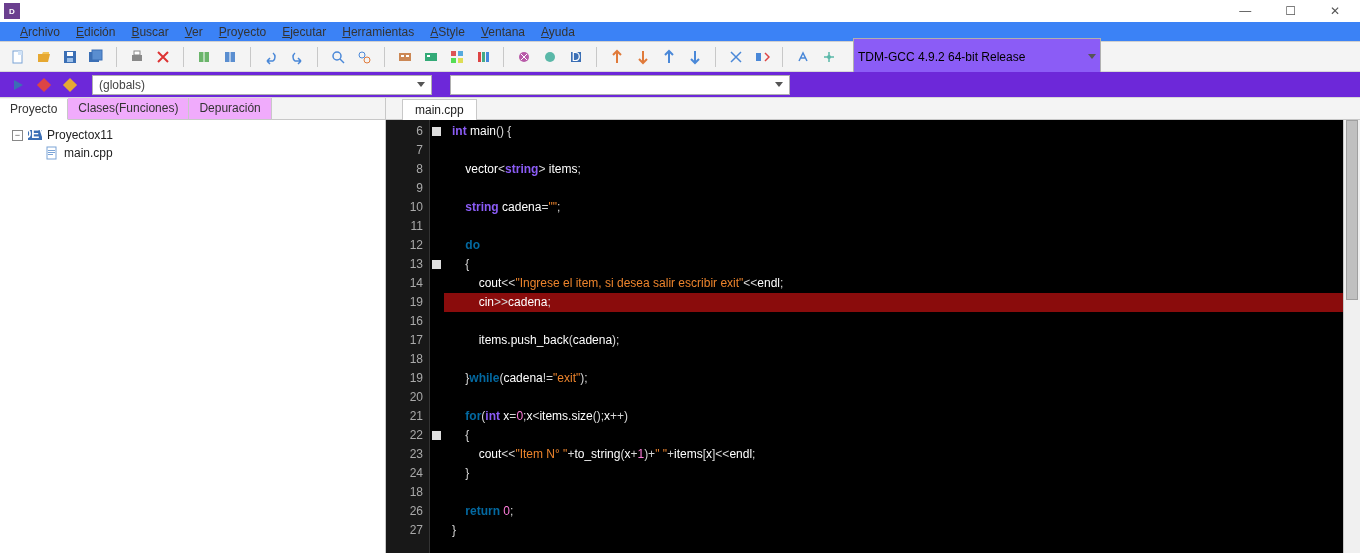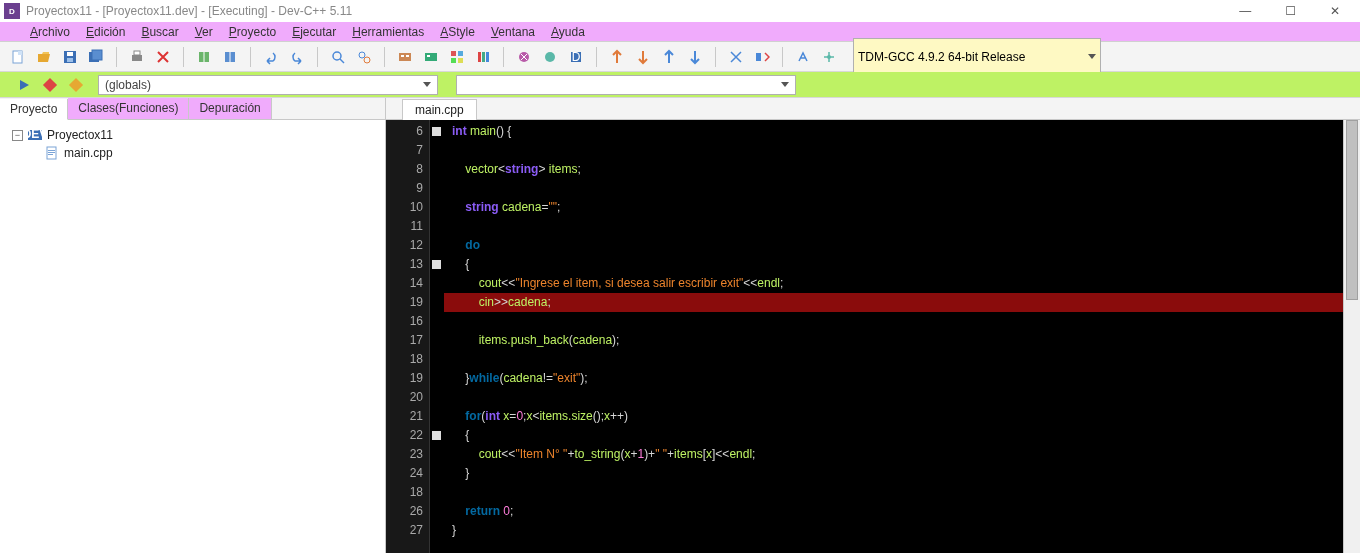--- a/index.html
+++ b/index.html
@@ -1,29 +1,29 @@
 <!DOCTYPE html>
 <html><head>
 <meta charset="utf-8">
 <style>
 * { margin:0; padding:0; box-sizing:border-box; font-family:"Segoe UI",Tahoma,sans-serif; font-size:12px; }
 body { background:#f0f0f0; width:1360px; height:553px; overflow:hidden; display:flex; flex-direction:column; }
 .title-bar { height:22px; background:#fff; display:flex; align-items:center; padding:0 4px; color:#888; }
 .title-bar .app-icon { width:16px; height:16px; background:#6b3f8f; margin-right:6px; display:inline-flex; align-items:center; justify-content:center; color:#fff; font-size:8px; font-weight:bold; }
 .win-controls { margin-left:auto; display:flex; gap:18px; padding-right:8px; color:#555; }
 .win-controls span { padding:2px 8px; cursor:default; }
-.menu-bar { height:20px; background:#f0abfc; border-bottom:1px solid #d0d0d0; display:flex; align-items:center; padding:0 24px; gap:4px; }
+.menu-bar { height:20px; background:#3b82f6; border-bottom:1px solid #d0d0d0; display:flex; align-items:center; padding:0 14px; gap:4px; }
 .menu-bar span { padding:2px 6px; color:#333; }
 .menu-bar span u { text-decoration:underline; }
 .toolbar { height:30px; background:#f4f4f4; border-bottom:1px solid #d8d8d8; display:flex; align-items:center; padding:0 8px; gap:6px; }
 .toolbar .sep { width:1px; height:20px; background:#c8c8c8; margin:0 4px; }
 .tb-btn { width:20px; height:20px; display:flex; align-items:center; justify-content:center; cursor:pointer; }
-.compiler-select { margin-left:8px; height:38px; width:248px; border:1px solid #b0b0b0; background:#fef9c3; font-family:Consolas,monospace; font-size:12px; padding:0 4px; display:flex; align-items:center; justify-content:space-between; }
+.compiler-select { margin-left:8px; height:38px; width:248px; border:1px solid #b0b0b0; background:#8b5cf6; font-family:Consolas,monospace; font-size:12px; padding:0 4px; display:flex; align-items:center; justify-content:space-between; }
 .compiler-select .caret { border-left:4px solid transparent; border-right:4px solid transparent; border-top:5px solid #555; }
-.toolbar2 { height:26px; background:#bef264; border-bottom:1px solid #d8d8d8; display:flex; align-items:center; padding:0 14px; gap:6px; }
+.toolbar2 { height:26px; background:#6d28d9; border-bottom:1px solid #d8d8d8; display:flex; align-items:center; padding:0 8px; gap:6px; }
 .globals-select { height:20px; width:340px; border:1px solid #b0b0b0; background:#fff; padding:0 6px; display:flex; align-items:center; justify-content:space-between; color:#444; }
 .globals-select .caret, .class-select .caret { border-left:4px solid transparent; border-right:4px solid transparent; border-top:5px solid #555; }
 .class-select { height:20px; width:340px; border:1px solid #b0b0b0; background:#fff; padding:0 6px; display:flex; align-items:center; justify-content:flex-end; margin-left:12px; }
 .main { flex:1; display:flex; min-height:0; }
 .left-panel { width:386px; background:#fff; border-right:1px solid #c8c8c8; display:flex; flex-direction:column; }
 .tabs { height:22px; display:flex; background:#f4f4f4; border-bottom:1px solid #c8c8c8; }
 .tab { padding:3px 10px; border-right:1px solid #c8c8c8; background:#f0abfc; color:#333; cursor:pointer; }
 .tab.active { background:#fff; border-bottom:1px solid #fff; position:relative; top:1px; }
 .tree { padding:6px 8px; flex:1; }
 .tree-row { display:flex; align-items:center; gap:4px; padding:1px 0; color:#222; }
@@ -40,31 +40,30 @@
 .fold-col { width:14px; background:#000; position:relative; }
 .fold-col .fold { position:absolute; left:2px; width:9px; height:9px; background:#ddd; }
 .code { flex:1; padding:2px 0; line-height:19px; white-space:pre; color:#ddd; position:relative; }
 .code .line { height:19px; padding-left:8px; position:relative; }
 .code .line.hl { background:#8a0c0c; width:100%; }
 .kw { color:#0369a1; font-weight:bold; }
 .type { color:#8b5cf6; font-weight:bold; }
 .str { color:#ed842c; }
 .num { color:#ff7ddb; }
 .punc { color:#d6d6d6; }
-.ident { color:#bef264; }
+.ident { color:#ffffff; }
 .v-scroll { width:17px; background:#f0f0f0; border-left:1px solid #c8c8c8; position:relative; }
 .v-scroll .thumb { position:absolute; left:2px; right:2px; top:0; height:180px; background:#c0c0c0; border:1px solid #a0a0a0; }
 svg { display:block; }
 </style>
 </head>
 <body>
 
 <div class="title-bar">
   <span class="app-icon">D</span>
-  <span>Proyectox11 - [Proyectox11.dev] - [Executing] - Dev-C++ 5.11</span>
   <div class="win-controls">
     <span>—</span>
     <span>☐</span>
     <span>✕</span>
   </div>
 </div>
 
 <div class="menu-bar" id="menu-bar">
     <span><u>A</u>rchivo</span>
     <span><u>E</u>dición</span>

